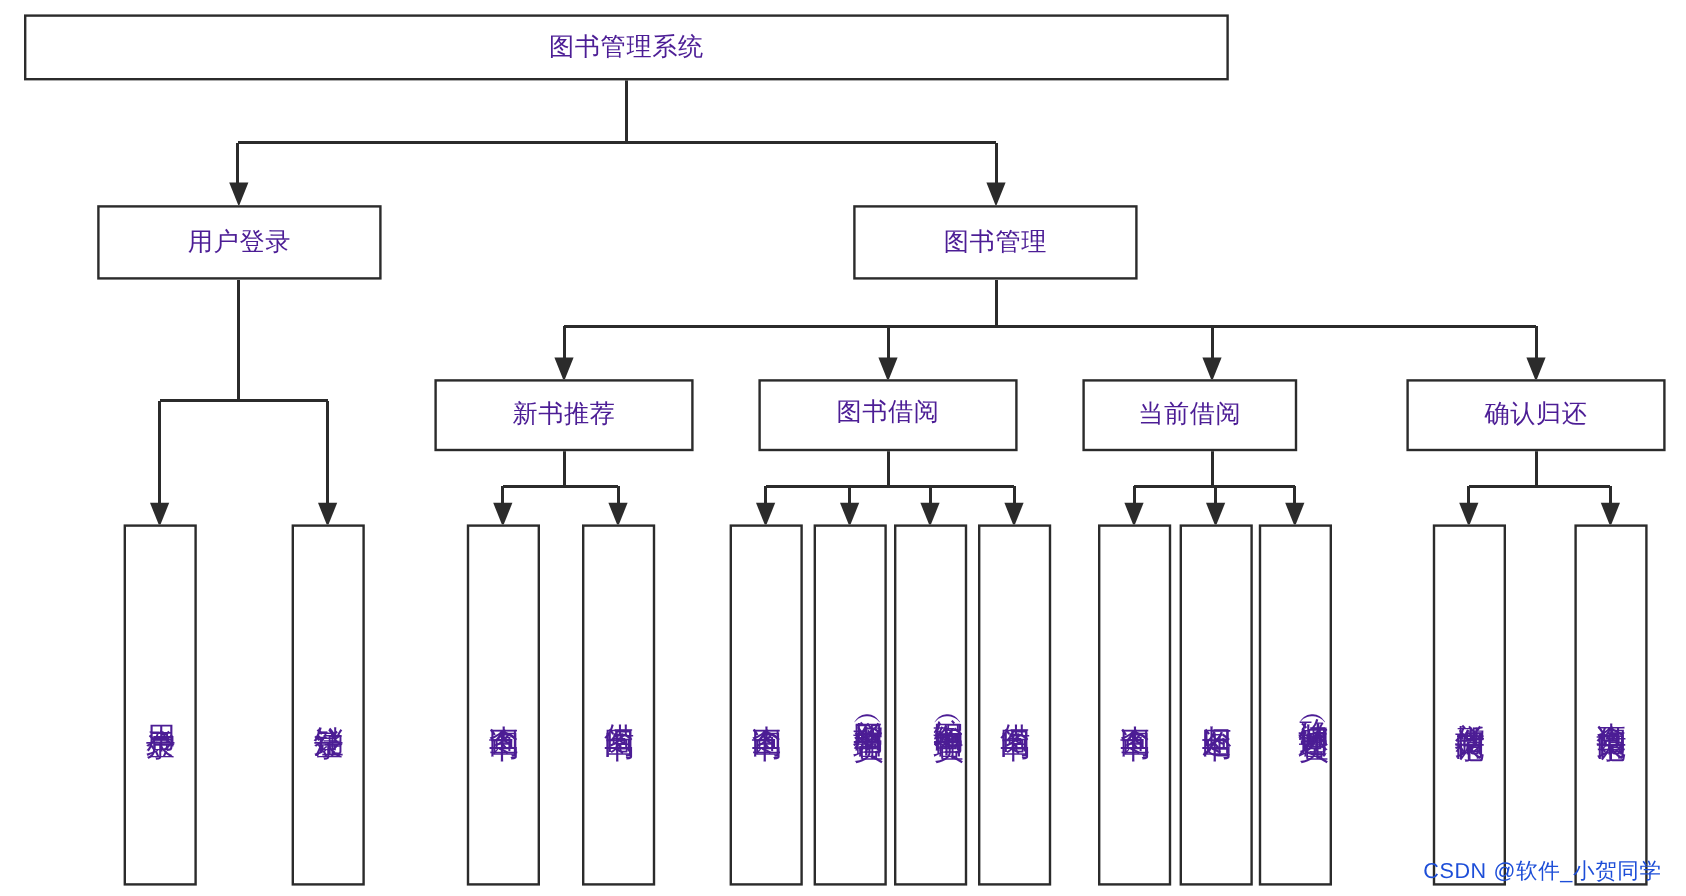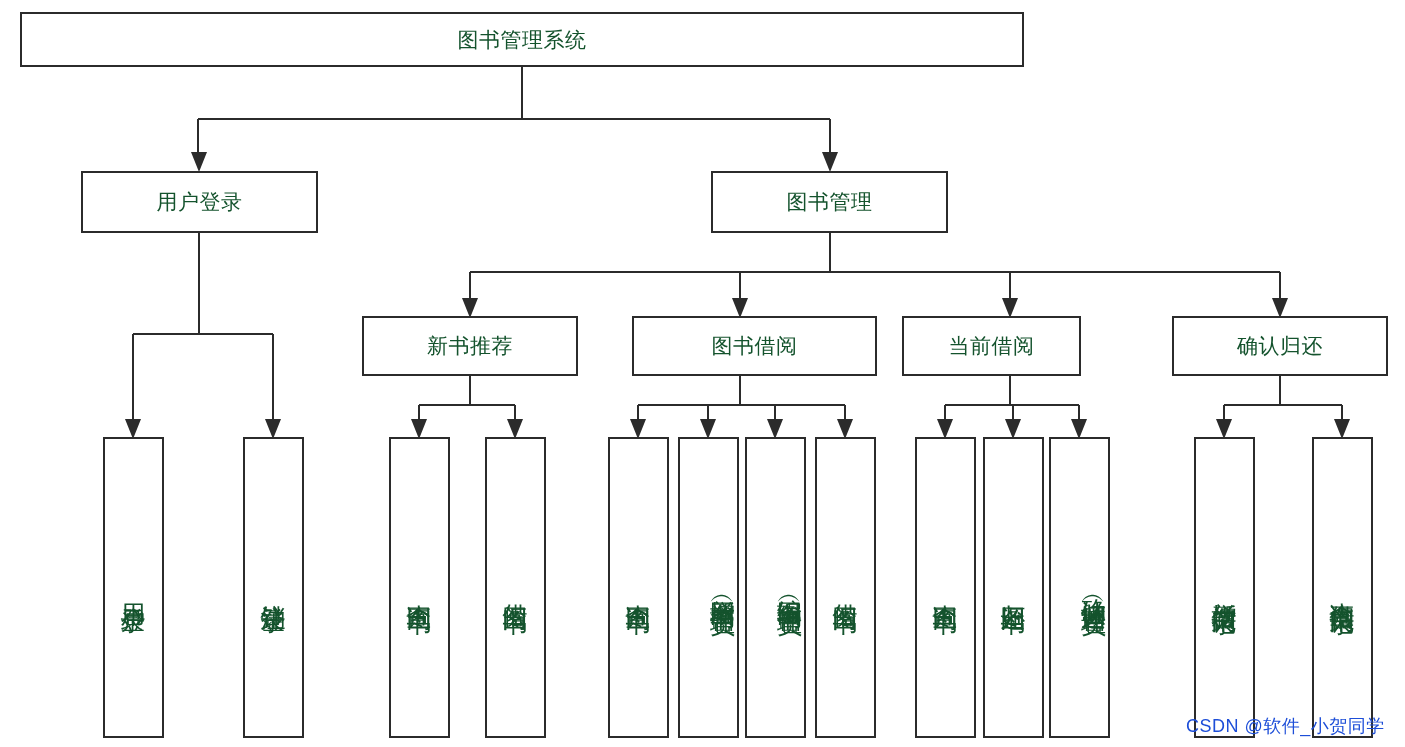--- a/index.html
+++ b/index.html
@@ -22,21 +22,21 @@
     left: 0;
     top: 0;
     width: 1405px;
     height: 747px;
   }
   .node {
     position: absolute;
     box-sizing: border-box;
     border: 2px solid #2b2b2b;
     background: #ffffff;
-    color: #14532d;
+    color: #4c1d95;
     display: flex;
     align-items: center;
     justify-content: center;
     z-index: 3;
   }
   .node.h {
     font-size: 21px;
     line-height: 1.1;
     letter-spacing: 0.5px;
   }
@@ -148,22 +148,22 @@
       <path d="M1216,419 L1232,419 L1224,439 Z"></path>
       <path d="M1334,419 L1350,419 L1342,439 Z"></path>
     </g>
   </svg>
 
   <div class="node h" style="left:20px; top:12px; width:1004px; height:55px;">图书管理系统</div>
 
   <div class="node h" style="left:81px; top:171px; width:237px; height:62px;">用户登录</div>
   <div class="node h" style="left:711px; top:171px; width:237px; height:62px;">图书管理</div>
 
-  <div class="node h" style="left:362px; top:316px; width:216px; height:60px;">新书推荐</div>
-  <div class="node h" style="left:632px; top:316px; width:245px; height:60px;">图书借阅</div>
+  <div class="node h" style="left:362px; top:316px; width:216px; height:60px;font-family:Liberation Serif, serif;">新书推荐</div>
+  <div class="node h" style="left:632px; top:316px; width:216px; height:60px;font-family:Liberation Mono, monospace;">图书借阅</div>
   <div class="node h" style="left:902px; top:316px; width:179px; height:60px;">当前借阅</div>
   <div class="node h" style="left:1172px; top:316px; width:216px; height:60px;">确认归还</div>
 
   <div class="node v mid" style="left:103px; top:437px; width:61px; height:301px;">用户登录</div>
   <div class="node v mid" style="left:243px; top:437px; width:61px; height:301px;">注销登录</div>
 
   <div class="node v mid" style="left:389px; top:437px; width:61px; height:301px;">查询图书</div>
   <div class="node v mid" style="left:485px; top:437px; width:61px; height:301px;">借阅图书</div>
 
   <div class="node v mid" style="left:608px; top:437px; width:61px; height:301px;">查询图书</div>

